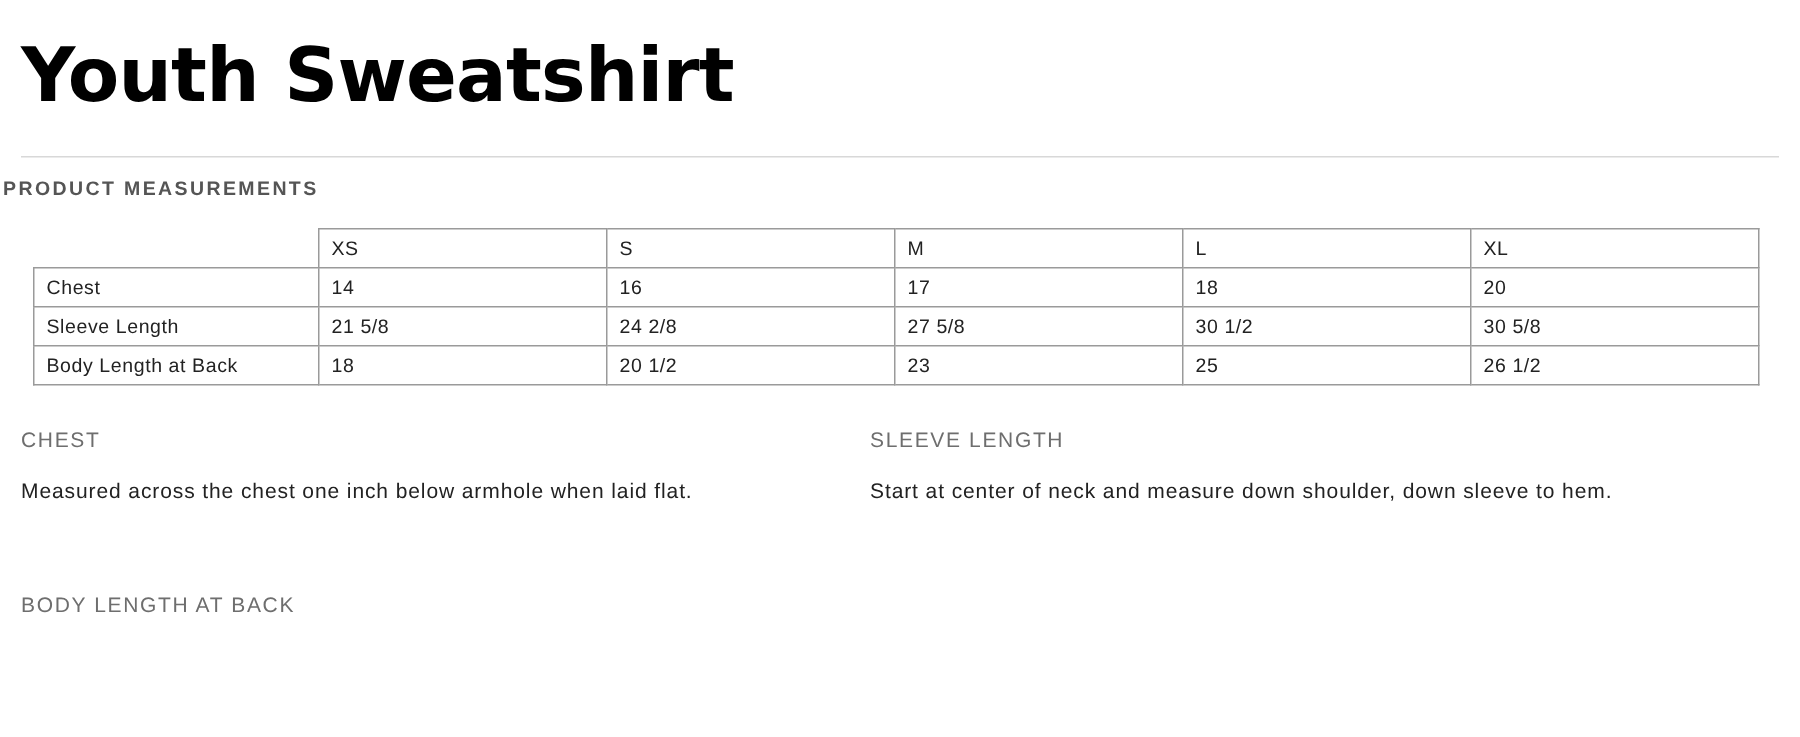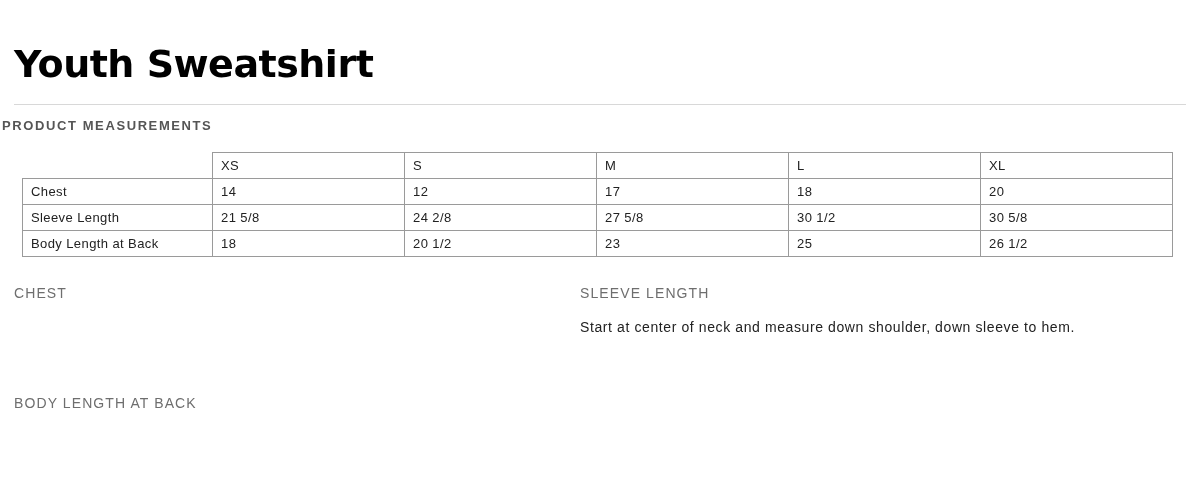--- a/index.html
+++ b/index.html
@@ -16,24 +16,24 @@
   }
   .page {
     position: relative;
     width: 1200px;
     height: 491px;
     box-sizing: border-box;
   }
   .title {
     position: absolute;
     left: 14px;
-    top: 44px;
+    top: 23px;
     font-family: "DejaVu Sans", sans-serif;
     font-weight: bold;
-    font-size: 38px;
+    font-size: 50px;
     letter-spacing: -0.5px;
     color: #000000;
     line-height: 1.1;
     white-space: nowrap;
   }
   .divider {
     position: absolute;
     left: 14px;
     top: 104px;
     width: 1172px;
@@ -135,21 +135,21 @@
         <td class="corner"></td>
         <td class="sizehdr">XS</td>
         <td class="sizehdr">S</td>
         <td class="sizehdr">M</td>
         <td class="sizehdr">L</td>
         <td class="sizehdr">XL</td>
       </tr>
       <tr>
         <td>Chest</td>
         <td>14</td>
-        <td>12</td>
+        <td>16</td>
         <td>17</td>
         <td>18</td>
         <td>20</td>
       </tr>
       <tr>
         <td>Sleeve Length</td>
         <td>21 5/8</td>
         <td>24 2/8</td>
         <td>27 5/8</td>
         <td>30 1/2</td>
@@ -162,20 +162,21 @@
         <td>23</td>
         <td>25</td>
         <td>26 1/2</td>
       </tr>
     </tbody>
   </table>
 
   <div class="notes">
     <div class="note-col left">
       <div class="note-heading">CHEST</div>
+      <div class="note-body">Measured across the chest one inch below armhole when laid flat.</div>
     </div>
     <div class="note-col right">
       <div class="note-heading">SLEEVE LENGTH</div>
       <div class="note-body">Start at center of neck and measure down shoulder, down sleeve to hem.</div>
     </div>
     <div class="note-col left note-row2">
       <div class="note-heading">BODY LENGTH AT BACK</div>
     </div>
   </div>
 

